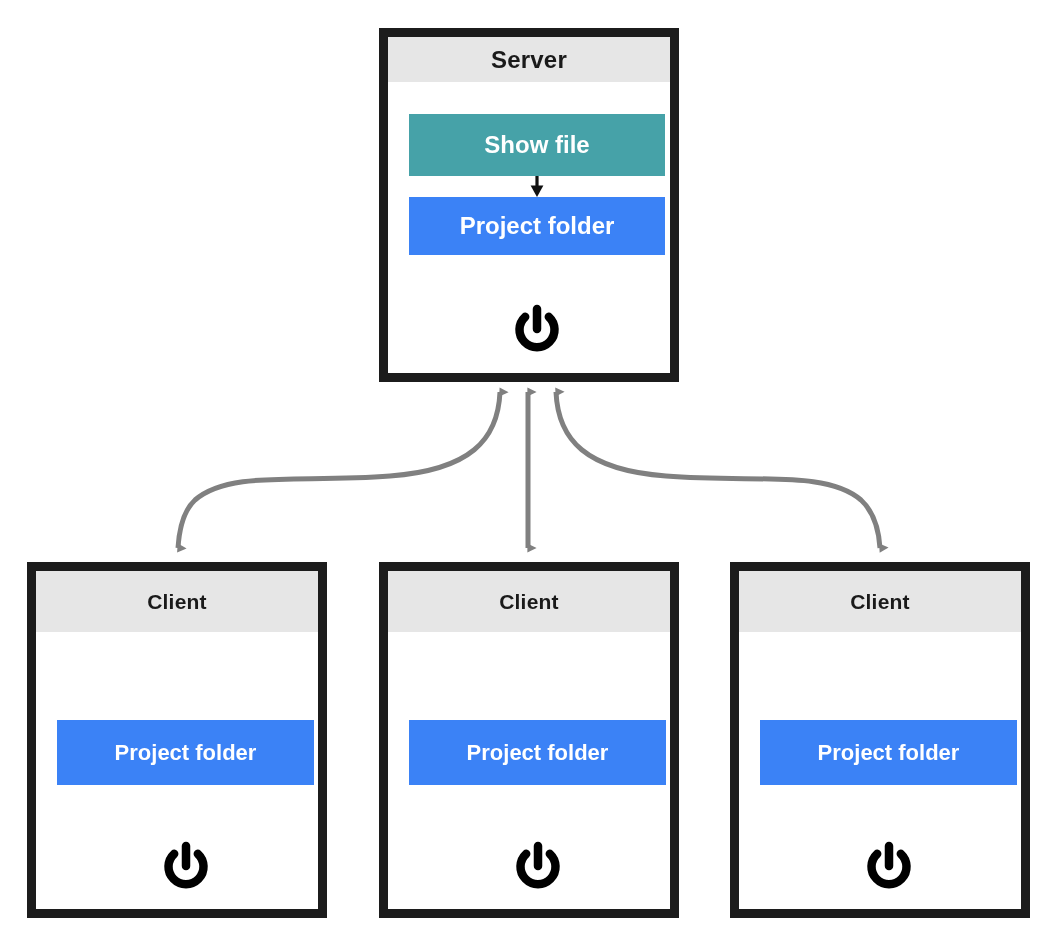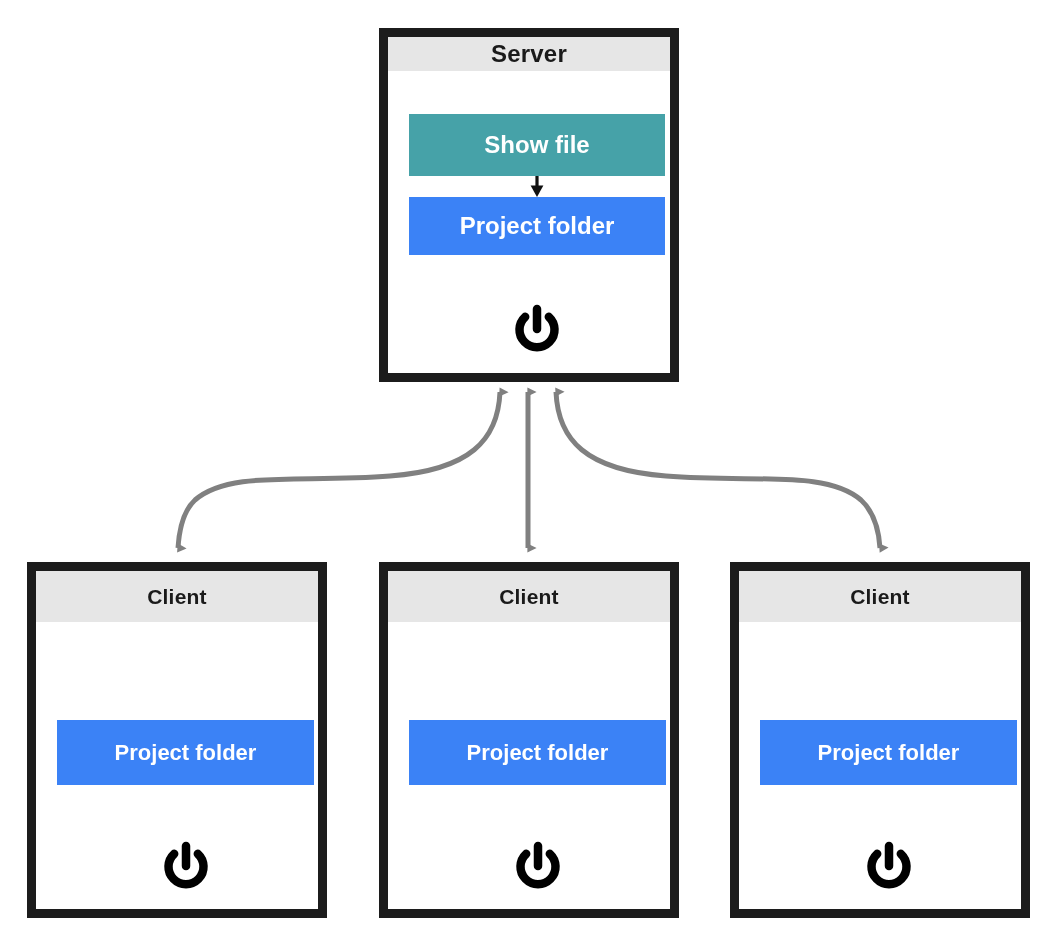--- a/index.html
+++ b/index.html
@@ -32,25 +32,25 @@
     top: 0;
     background: #e6e6e6;
     display: flex;
     align-items: center;
     justify-content: center;
     color: #1a1a1a;
     font-weight: bold;
     letter-spacing: 0.2px;
   }
   #server-box .machine-header {
-    height: 34px;
+    height: 45px;
     font-size: 24px;
   }
   .client-box .machine-header {
-    height: 51px;
+    height: 61px;
     font-size: 21px;
   }
 
   
   .block {
     position: absolute;
     box-sizing: border-box;
     display: flex;
     align-items: center;
     justify-content: center;

